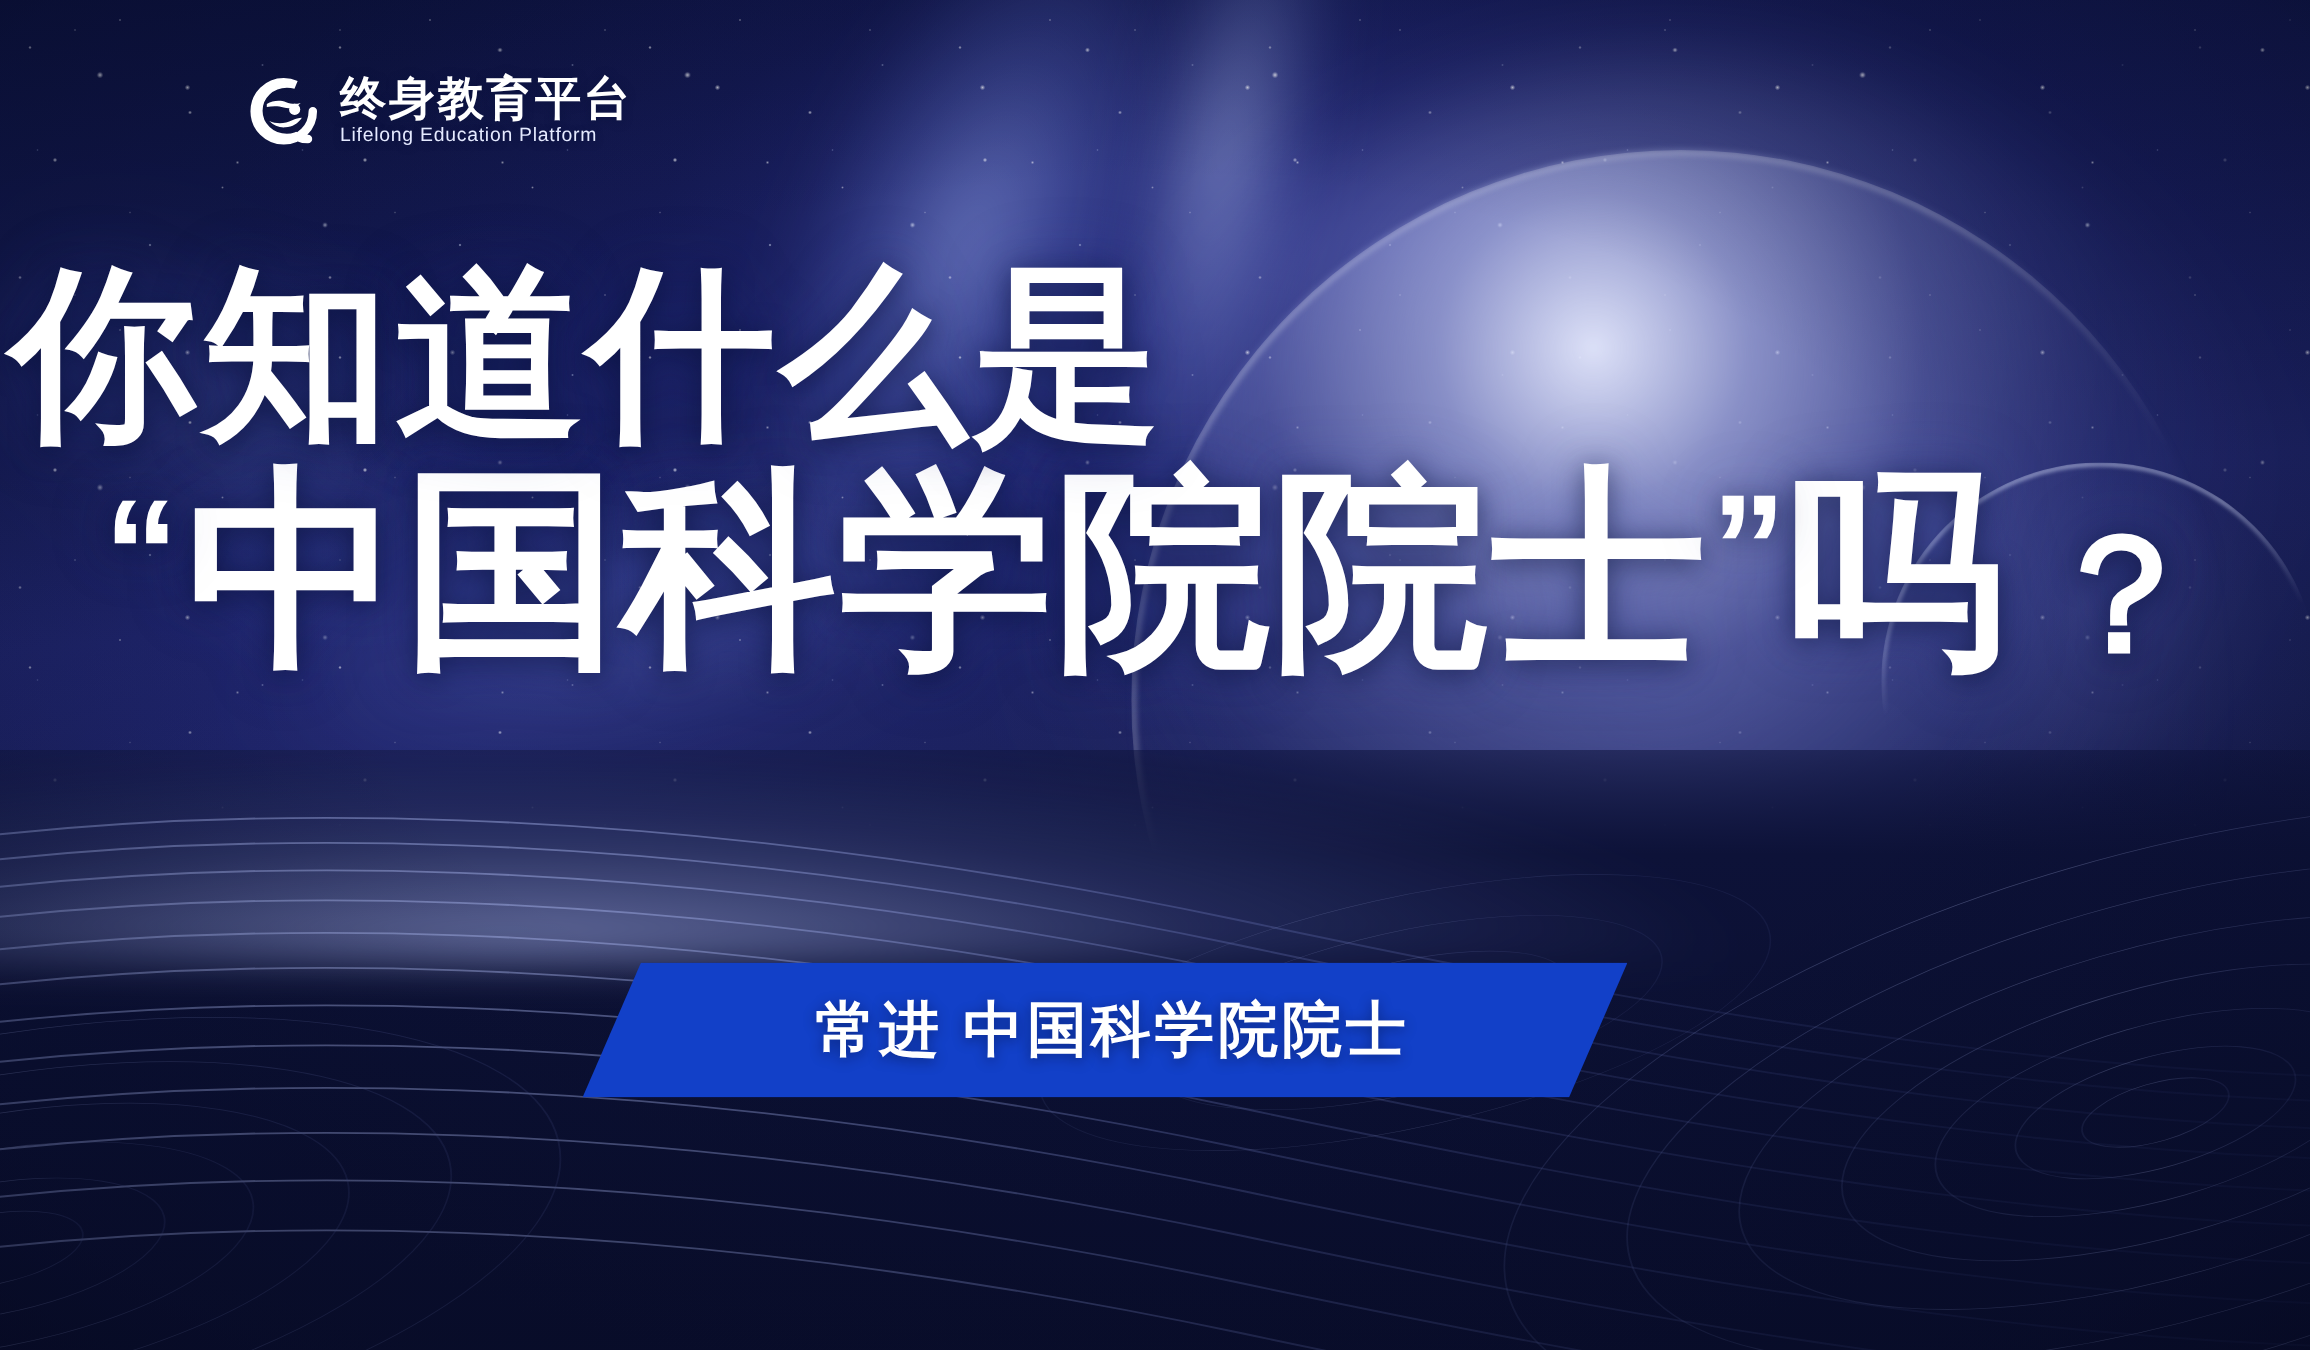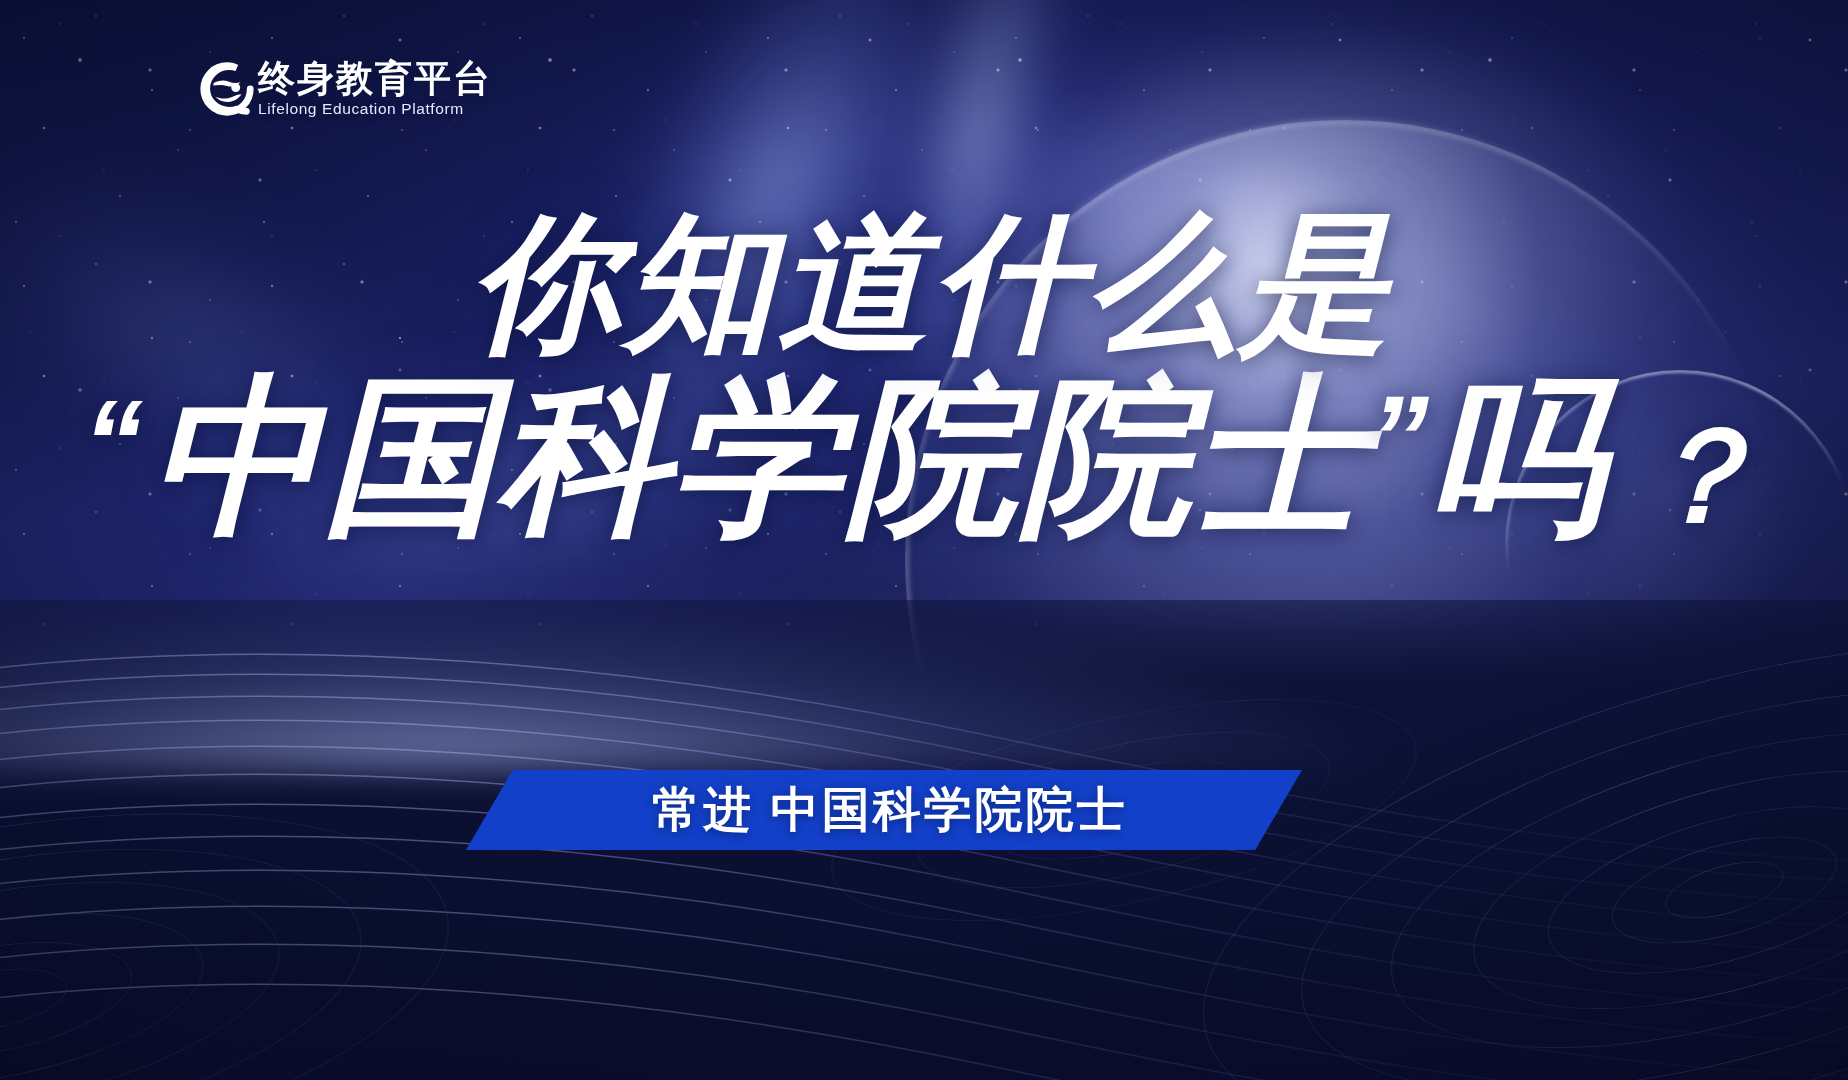--- a/index.html
+++ b/index.html
@@ -171,44 +171,42 @@
   .contours {
     position:absolute; inset:-40px;
     opacity:.55;
   }
   .contours svg { width:100%; height:100%; display:block; }
 
   
   .logo {
     position:absolute;
     left:196px; top:58px;
-    display:flex; align-items:center; gap:0;
+    display:flex; align-items:center; gap:14px;
     z-index:20;
   }
   .logo-mark { width:62px; height:62px; flex:0 0 auto; }
   .logo-text { display:flex; flex-direction:column; gap:2px; }
   .logo-cn {
     font-size:37px; font-weight:bold; color:#ffffff;
     letter-spacing:2px; line-height:1.05;
     text-shadow:0 1px 8px rgba(10,18,60,.75);
   }
   .logo-en {
     font-size:15.5px; color:#e5eaff; letter-spacing:.6px;
     line-height:1.05; font-weight:normal;
     text-shadow:0 1px 6px rgba(10,18,60,.7);
   }
 
   
   .headline {
     position:absolute;
     left:0; right:0; top:208px;
     z-index:20;
-    text-align:center;
     color:#ffffff;
-    font-style:italic;
   }
   .hl-line {
     font-weight:bold;
     line-height:1;
     white-space:nowrap;
     text-shadow:0 3px 22px rgba(6,12,48,.58), 0 0 52px rgba(40,56,150,.40);
   }
   .hl-line1 {
     font-size:150px;
     letter-spacing:4px;
@@ -238,21 +236,21 @@
     font-weight:bold;
     margin-left:26px;
     transform:translateY(40px);
     display:inline-block;
   }
 
   
   .banner {
     position:absolute;
     left:466px; top:770px;
-    width:836px; height:80px;
+    width:836px; height:108px;
     z-index:20;
     display:flex;
     align-items:center;
     justify-content:center;
     background:#1240c8;
     clip-path:polygon(5.6% 0%, 100% 0%, 94.4% 100%, 0% 100%);
     box-shadow:0 10px 36px rgba(4,14,60,.55);
   }
   .banner-text {
     color:#ffffff;

